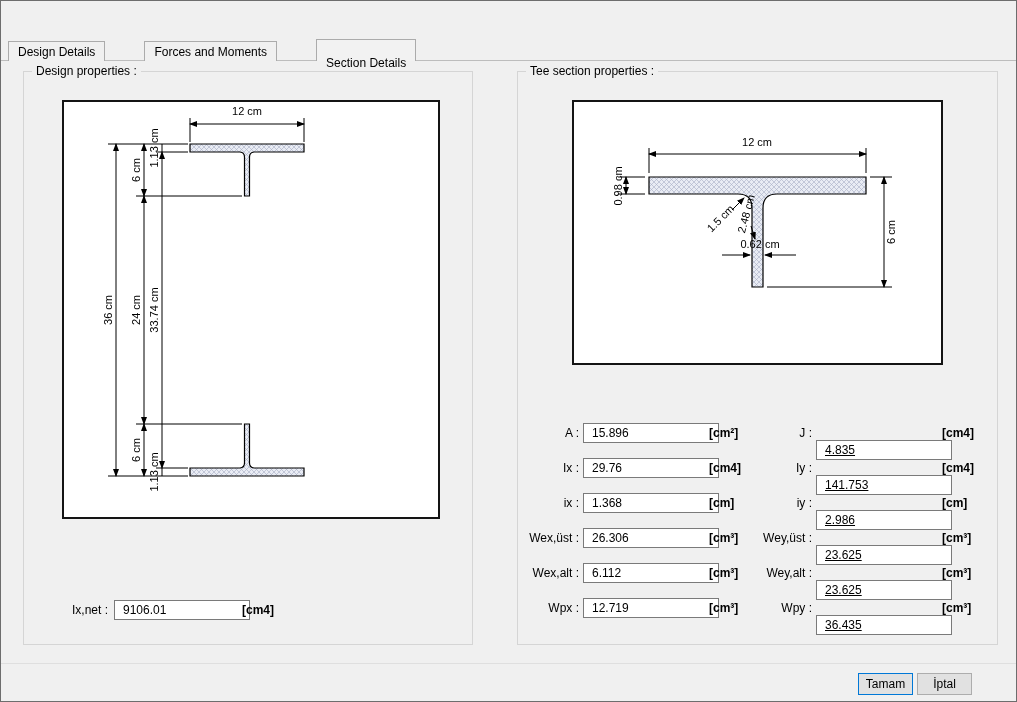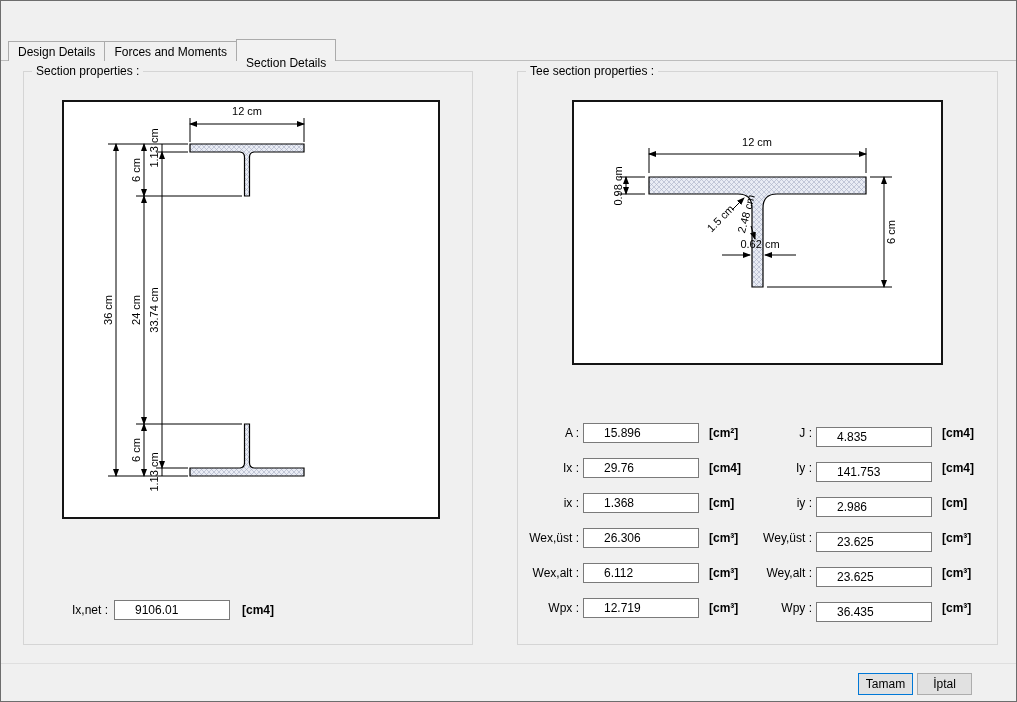--- a/index.html
+++ b/index.html
@@ -4,52 +4,52 @@
 <style>
   html,body { margin:0; padding:0; background:#808080; font-family:"Liberation Sans", sans-serif; }
   .dialog { position:relative; width:1015px; height:700px; background:#f0f0f0; border:1px solid #6d6d6d; overflow:hidden; }
 
   
   .titlebar { position:absolute; top:0; left:0; right:0; height:31px; background:#ffffff; }
   .title { position:absolute; left:10px; top:0; line-height:31px; font-size:12px; color:#000; }
   .closebtn { position:absolute; right:0; top:0; width:45px; height:31px; text-align:center; line-height:31px; font-size:13px; color:#000; cursor:default; }
 
   
-  .tabstrip { position:absolute; left:7px; top:38px; display:flex; align-items:flex-end; z-index:2; }
+  .tabstrip { position:absolute; left:7px; top:38px; display:flex; align-items:flex-end; z-index:2;gap:40px; }
   .tabline { position:absolute; left:0; right:0; top:59px; border-top:1px solid #bdbdbd; z-index:1; }
   .tab { box-sizing:border-box; height:20px; padding:3px 9px 0 9px; font-size:12px; background:#f0f0f0; border:1px solid #ababab; border-bottom:none; margin-right:-1px; position:relative; z-index:1; }
   .tab.active { height:22px; padding-top:16px; background:#f2f2f2; z-index:3; }
 
   
   .group { position:absolute; border:1px solid #d5d5d5; background:#f0f0f0; }
   .group-left  { left:22px;  top:70px; width:448px; height:572px; }
   .group-right { left:516px; top:70px; width:479px; height:572px; }
   .legend { position:absolute; top:-8px; left:8px; background:#f0f0f0; padding:0 4px; font-size:12px; }
 
   
   .drawing { position:absolute; background:#ffffff; border:2px solid #141414; }
   .drawing-left  { left:38px; top:28px; }
   .drawing-right { left:54px; top:28px; }
   .drawing line { stroke:#000; stroke-width:1; }
   .drawing .shape { stroke:#000; stroke-width:1.2; }
   .drawing text { font:11px "Liberation Sans", sans-serif; fill:#000; }
 
   
-  .tb { box-sizing:border-box; height:20px; width:116px; border:1px solid #7a7a7a; background:#fff; font:12px "Liberation Sans",sans-serif; padding:1px 20px; }
+  .tb { box-sizing:border-box; height:20px; width:136px; border:1px solid #7a7a7a; background:#fff; font:12px "Liberation Sans",sans-serif; padding:1px 8px; }
 
   
   .fields { position:absolute; left:8px; top:351px; width:464px; }
   .frow { position:relative; height:20px; margin-bottom:15px; font-size:12px; }
   .lab { position:absolute; top:3px; white-space:nowrap; }
   .un  { position:absolute; top:3px; white-space:nowrap;font-weight:bold; }
   .l1 { left:0; width:53px; text-align:right; }
   .in1 { position:absolute; left:57px; top:0; }
   .u1 { left:183px; }
   .l2 { left:218px; width:68px; text-align:right; }
-  .in2 { position:absolute; left:290px; top:4px; }
+  .in2 { position:absolute; left:290px; top:17px;text-decoration:underline; }
   .u2 { left:416px; }
 
   
   .ixnet { position:absolute; left:44px; top:528px; height:20px; font-size:12px; }
   .ixnet .lab { left:0; width:40px; text-align:right; }
   .ixnet .in1 { left:46px; }
   .ixnet .un  { left:174px; }
 
   
   .footerline { position:absolute; left:0; right:0; top:662px; border-top:1px solid #dfdfdf; }
@@ -64,21 +64,21 @@
 
 
   <div class="tabline"></div>
   <div class="tabstrip">
     <div class="tab">Design Details</div>
     <div class="tab">Forces and Moments</div>
     <div class="tab active">Section Details</div>
   </div>
 
   <div class="group group-left">
-    <span class="legend">Section properties :</span>
+    <span class="legend">Design properties :</span>
 
     <svg class="drawing drawing-left" width="374" height="415" viewBox="0 0 374 415" xmlns="http://www.w3.org/2000/svg">
       <defs>
         <pattern id="hatchL" width="5" height="5" patternUnits="userSpaceOnUse">
           <rect width="5" height="5" fill="#e9ecf4"></rect>
           <path d="M0,5 L5,0 M0,0 L5,5" stroke="#a7afc4" stroke-width="0.6"></path>
         </pattern>
         <marker id="aL" markerWidth="9" markerHeight="9" refX="7" refY="4" orient="auto-start-reverse" markerUnits="userSpaceOnUse">
           <path d="M0,1 L8,4 L0,7 Z" fill="#000"></path>
         </marker>

